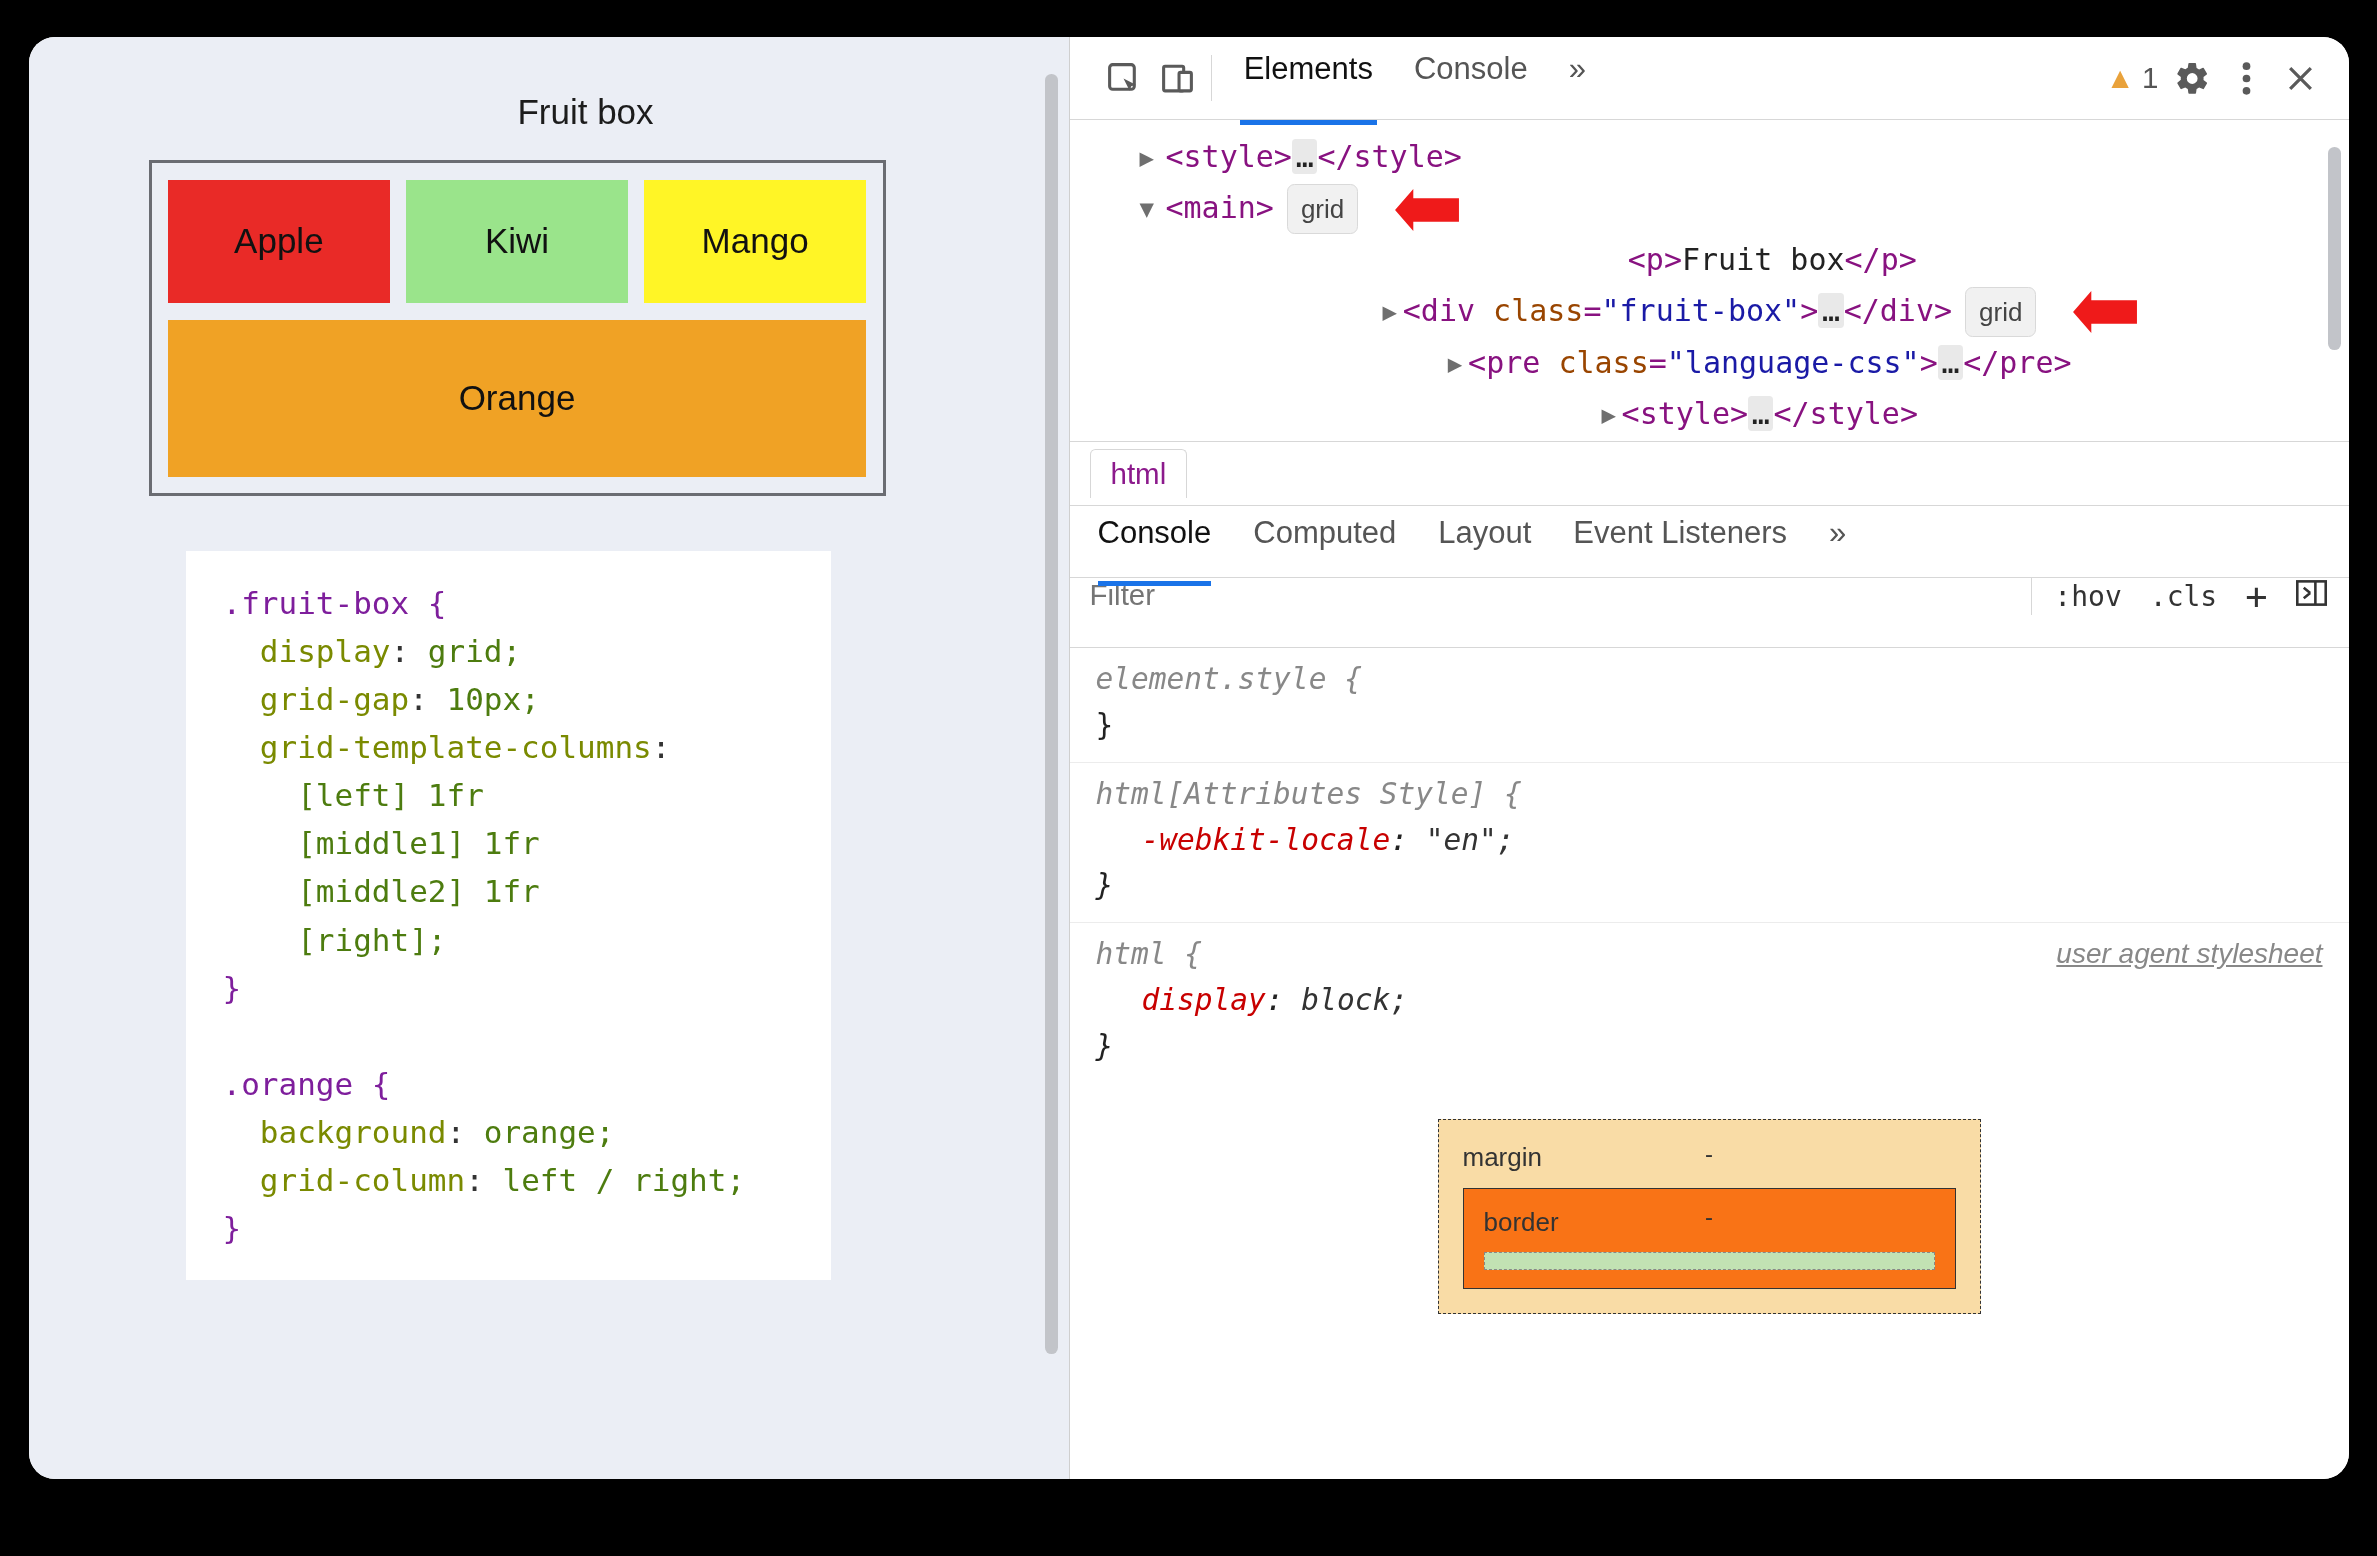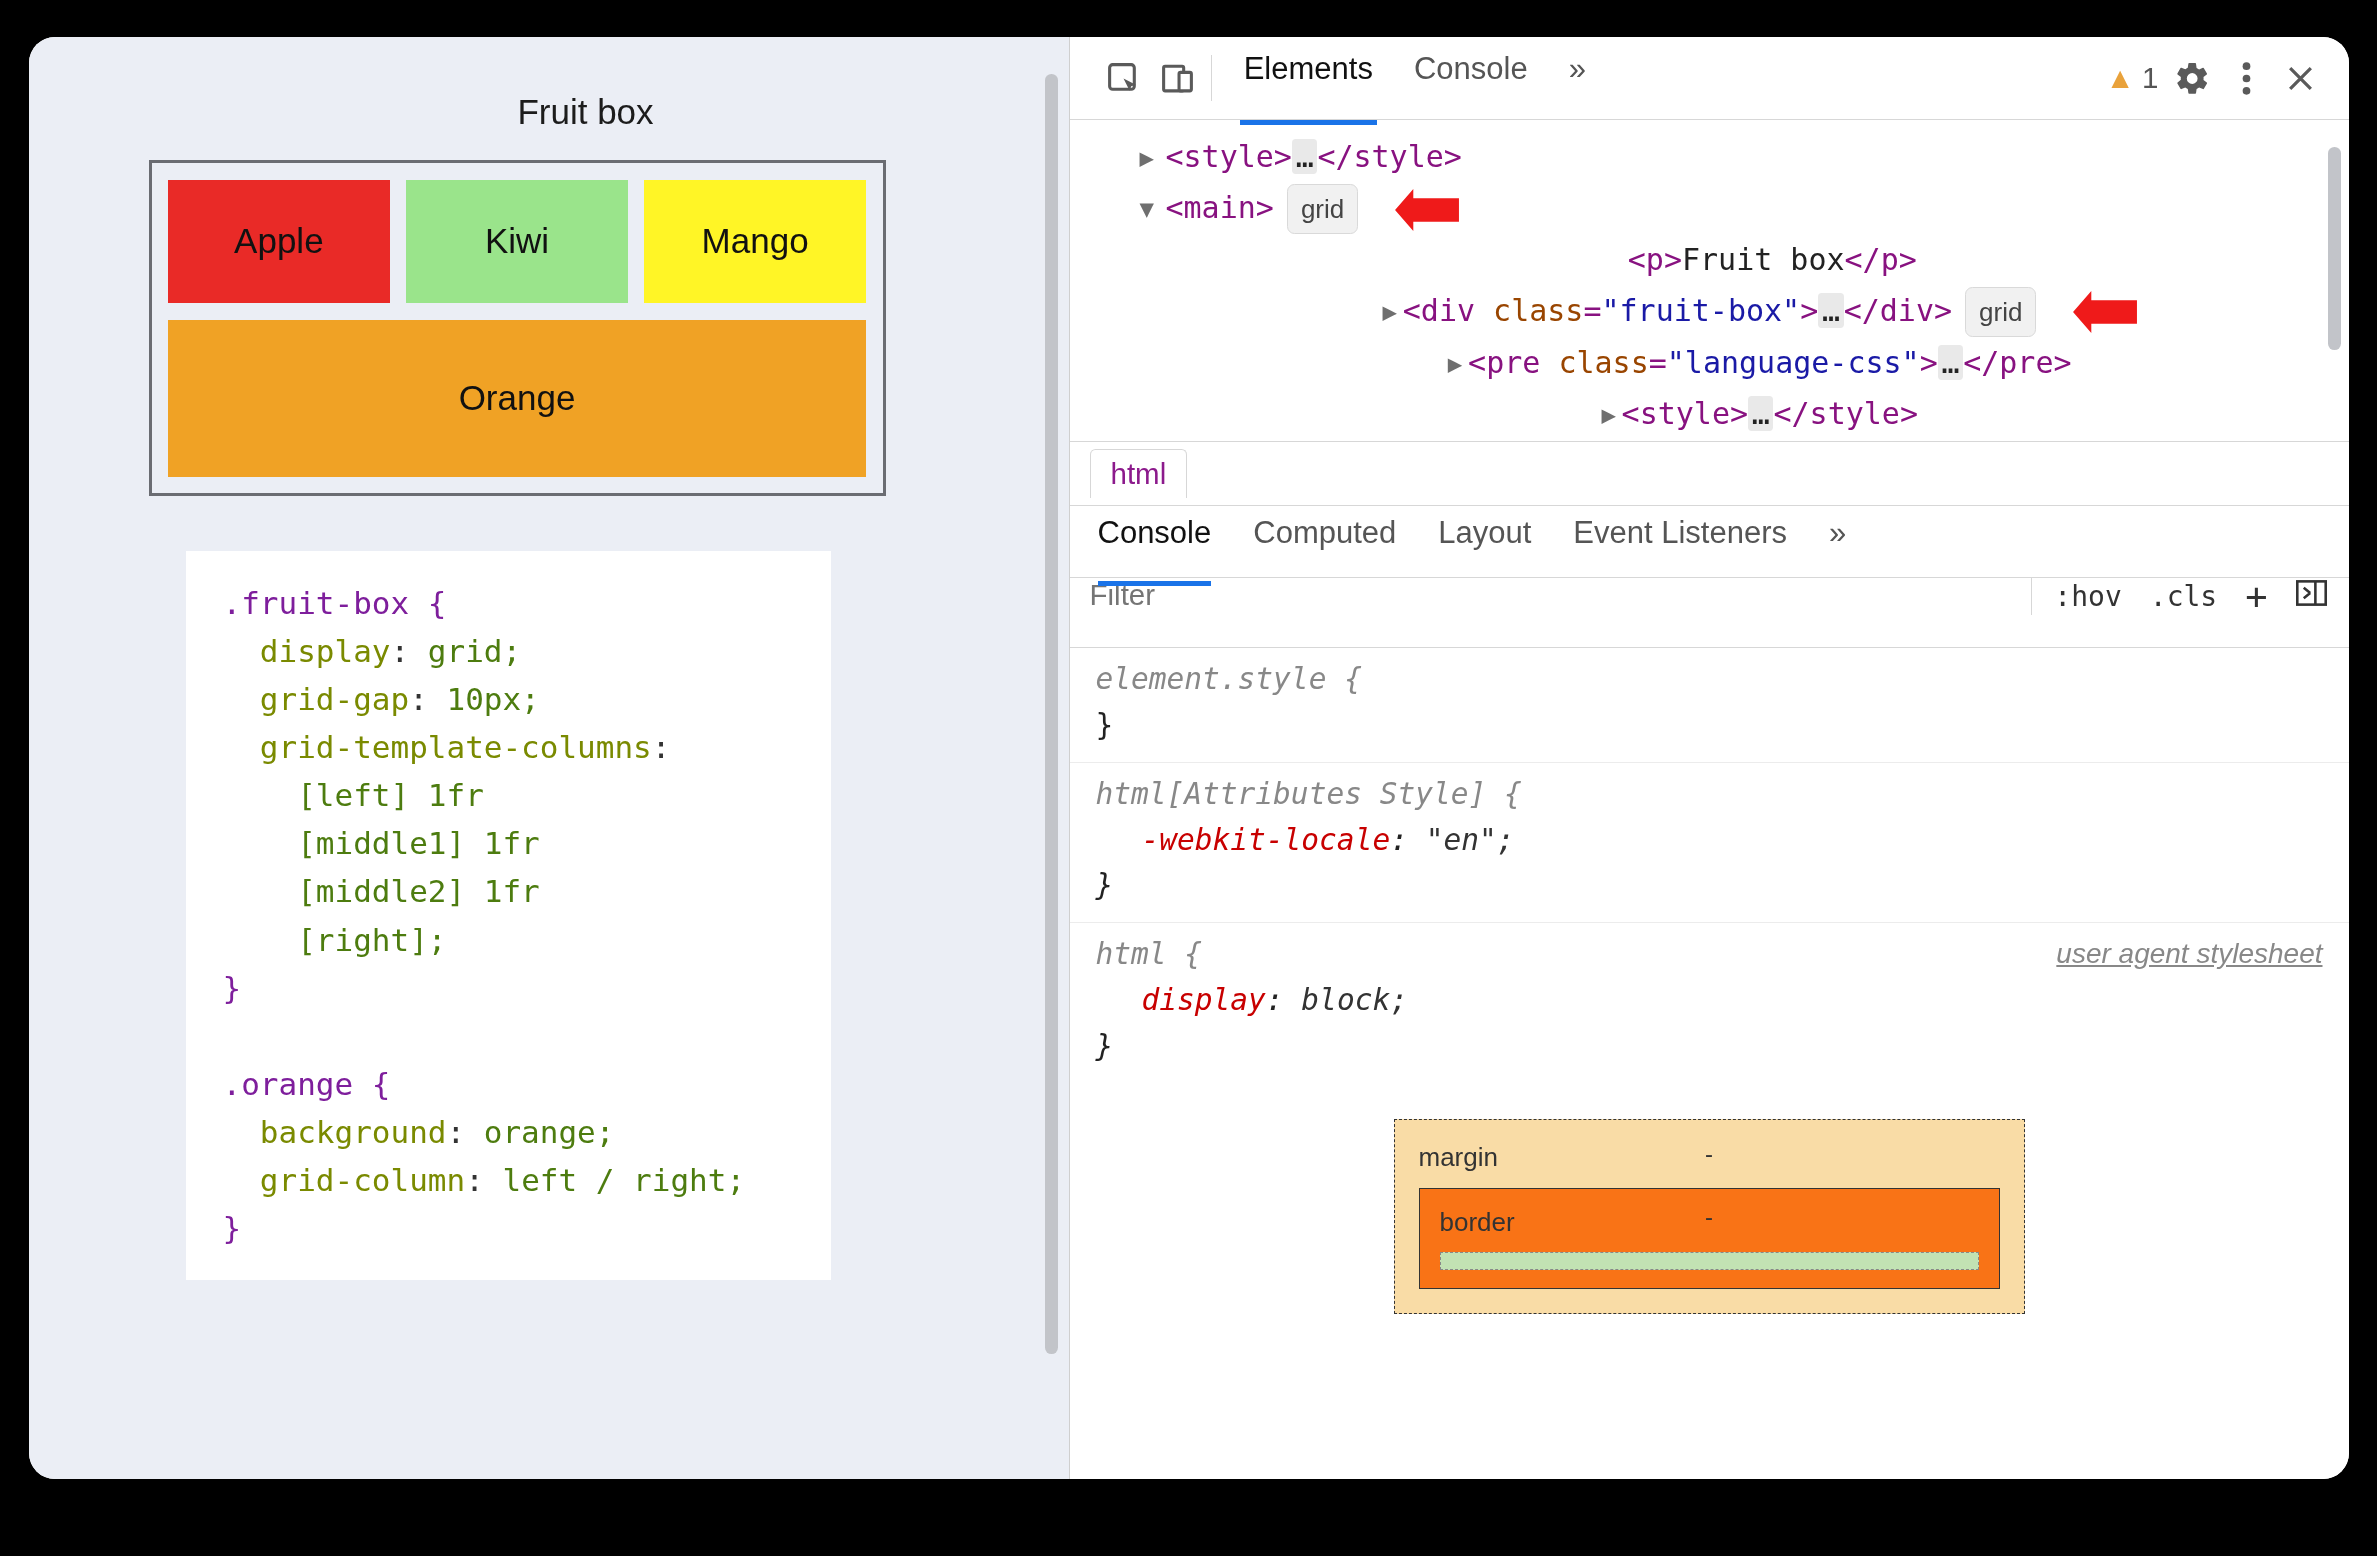--- a/index.html
+++ b/index.html
@@ -183,21 +183,21 @@
   .rule-italic .sel-gray,
   .rule-italic .prop-red,
   .rule-italic .val-blk,
   .rule-italic .brace { font-style:italic; }
 
   
   .boxmodel-wrap{
     display:flex; justify-content:center; padding-top:37px;
   }
   .bm-margin{
-    width:631px; border:1.8px dashed #333; background:#f9dca6; position:relative; padding:16.6px 24px 24px 24px;
+    width:543px; border:1.8px dashed #333; background:#f9dca6; position:relative; padding:16.6px 24px 24px 24px;
     font-family:-apple-system, sans-serif; font-size:24px;
   }
   .bm-label{ font-size:26px; color:#333; }
   .bm-dash{ position:absolute; top:14.7px; left:50%; transform:translateX(-50%); color:#333;}
   .bm-border{
     margin-top:11px; background:#f97316; border:1.8px solid #333; padding:13px 20px 18.4px 20px; position:relative;
   }
   .bm-border .bm-dash{ top:9.2px; }
   .bm-padding{
     margin-top:9.2px; background:#c2e2b3; border:1.8px dashed #888; height:18.4px; position:relative;

